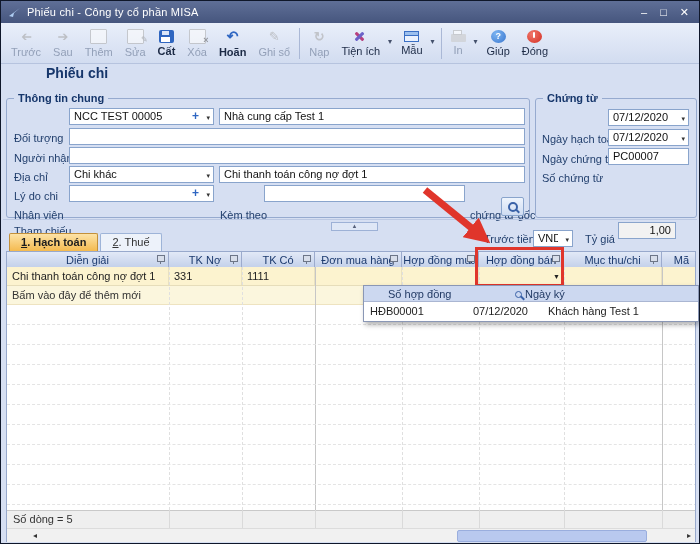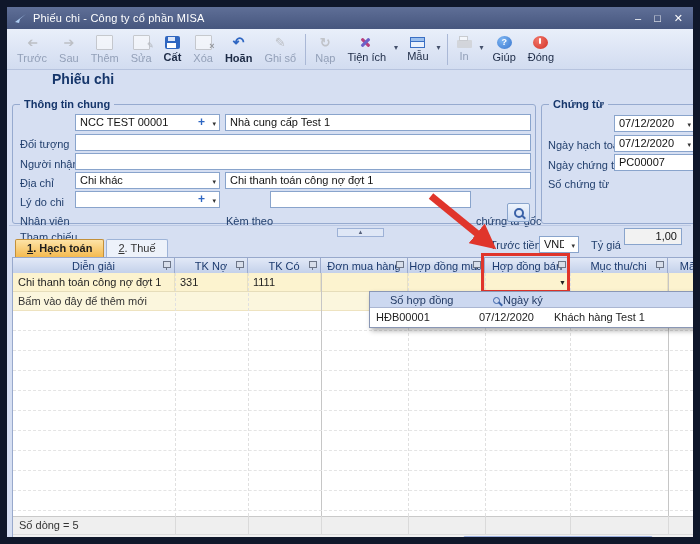--- a/index.html
+++ b/index.html
@@ -1,17 +1,17 @@
 <!DOCTYPE html>
 <html><head>
 <meta charset="utf-8">
 <style>
   html,body{margin:0;padding:0;background:#9aa5b8;}
   .window{position:relative;width:700px;height:544px;margin:0 auto;font-family:"Liberation Sans",sans-serif;
-    font-size:11px;background:#d6dff2;overflow:hidden;border:7px solid #0f172a;box-sizing:border-box;}
+    font-size:11px;background:#d6dff2;overflow:hidden;border:1px solid #0f172a;box-sizing:border-box;}
   
   .titlebar{position:absolute;left:0;top:0;right:0;height:22px;background:linear-gradient(#5f6f97,#46567e);
     color:#fff;display:flex;align-items:center;padding-left:7px;}
   .title-text{margin-left:6px;font-size:11px;letter-spacing:.2px;}
   .win-controls{position:absolute;right:10px;top:0;height:22px;display:flex;gap:13px;align-items:center;font-size:11px;color:#fff;}
   .win-controls span{cursor:default;}
   
   .toolbar{position:absolute;left:0;top:22px;right:0;height:37px;background:linear-gradient(#e9effa,#d2dcf0);
     border-bottom:1px solid #b6c3de;display:flex;align-items:stretch;padding:2px 2px 1px 4px;}
   .tb-btn{position:relative;display:flex;flex-direction:column;align-items:center;justify-content:center;
@@ -98,21 +98,21 @@
     line-height:17px;padding-left:6px;box-sizing:border-box;color:#333;}
   .fline{position:absolute;top:258px;height:18px;width:0;border-left:1px solid #dadada;}
   .hscroll{position:absolute;left:0;top:276px;height:15px;width:690px;background:#f1f1f1;border-top:1px solid #dcdcdc;box-sizing:border-box;}
   .hs-btn{position:absolute;top:1px;width:14px;height:12px;color:#333;font-size:8px;text-align:center;line-height:12px;}
   .hs-thumb{position:absolute;left:450px;top:1px;width:190px;height:12px;background:#b9c9ef;border:1px solid #9aaede;
     border-radius:2px;box-sizing:border-box;}
   
   .popup{position:absolute;left:362px;top:284px;width:334px;background:#fff;border:1px solid #8a97b5;
     box-shadow:2px 3px 5px rgba(0,0,0,.3);z-index:30;}
   .phead{display:flex;height:15px;background:#ccd8f0;border-bottom:1px solid #aab6d2;}
-  .ph{box-sizing:border-box;padding:1px 0 0 20px;color:#223a64;overflow:hidden;white-space:nowrap;display:flex;align-items:center;gap:3px;}
+  .ph{box-sizing:border-box;padding:1px 0 0 0;color:#223a64;overflow:hidden;white-space:nowrap;display:flex;align-items:center;gap:3px;margin-left:24px;}
   .ph .lens{width:5px;height:5px;border-width:1.5px;}
   .prow{display:flex;height:19px;background:#fff;}
   .pc{box-sizing:border-box;padding:3px 0 0 6px;color:#222;overflow:hidden;white-space:nowrap;}
   .pc.right{text-align:right;padding-right:14px;padding-left:0;}
   
   .red-box{position:absolute;left:474px;top:246px;width:89px;height:40px;border:3px solid #e0352b;box-sizing:border-box;
     z-index:25;pointer-events:none;}
   .anno{position:absolute;left:0;top:0;z-index:40;pointer-events:none;}
 </style>
 </head>
@@ -197,21 +197,21 @@
     </div>
 
   <div class="page-title">Phiếu chi</div>
 
   <div class="grp" style="left:5px;top:97px;width:522px;height:118px">
     <span class="grp-legend">Thông tin chung</span>
   </div>
 
   <div class="flabel" style="left:13px;top:107px">Đối tượng</div>
   <div class="field combo" style="left:68px;top:107px;width:145px">
-    <span class="fval">NCC TEST 00001</span>
+    <span class="fval">NCC TEST 00005</span>
     <span class="plus">+</span>
     <span class="caret">▾</span>
   </div>
   <div class="field" style="left:218px;top:107px;width:306px">
     <span class="fval">Nhà cung cấp Test 1</span>
   </div>
 
   <div class="flabel" style="left:13px;top:127px">Người nhận</div>
   <div class="field" style="left:68px;top:127px;width:456px">
     <span class="fval"></span>

